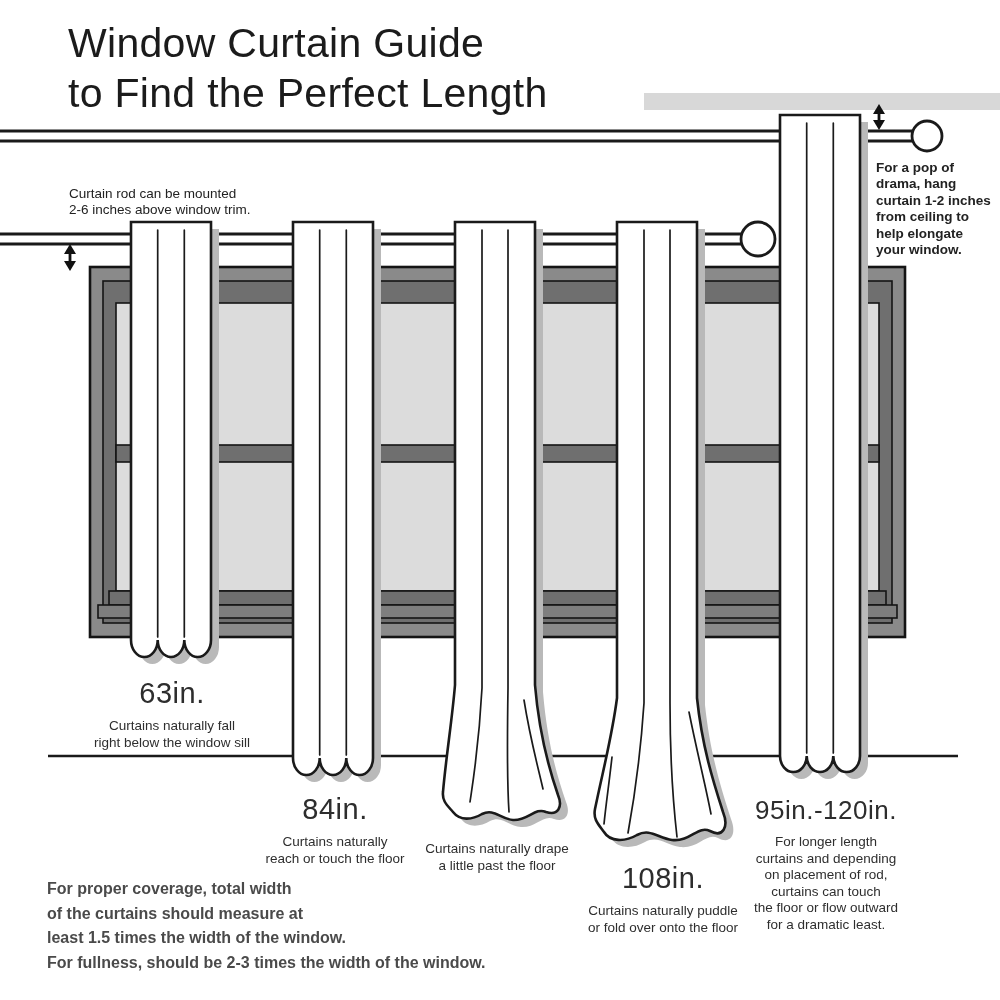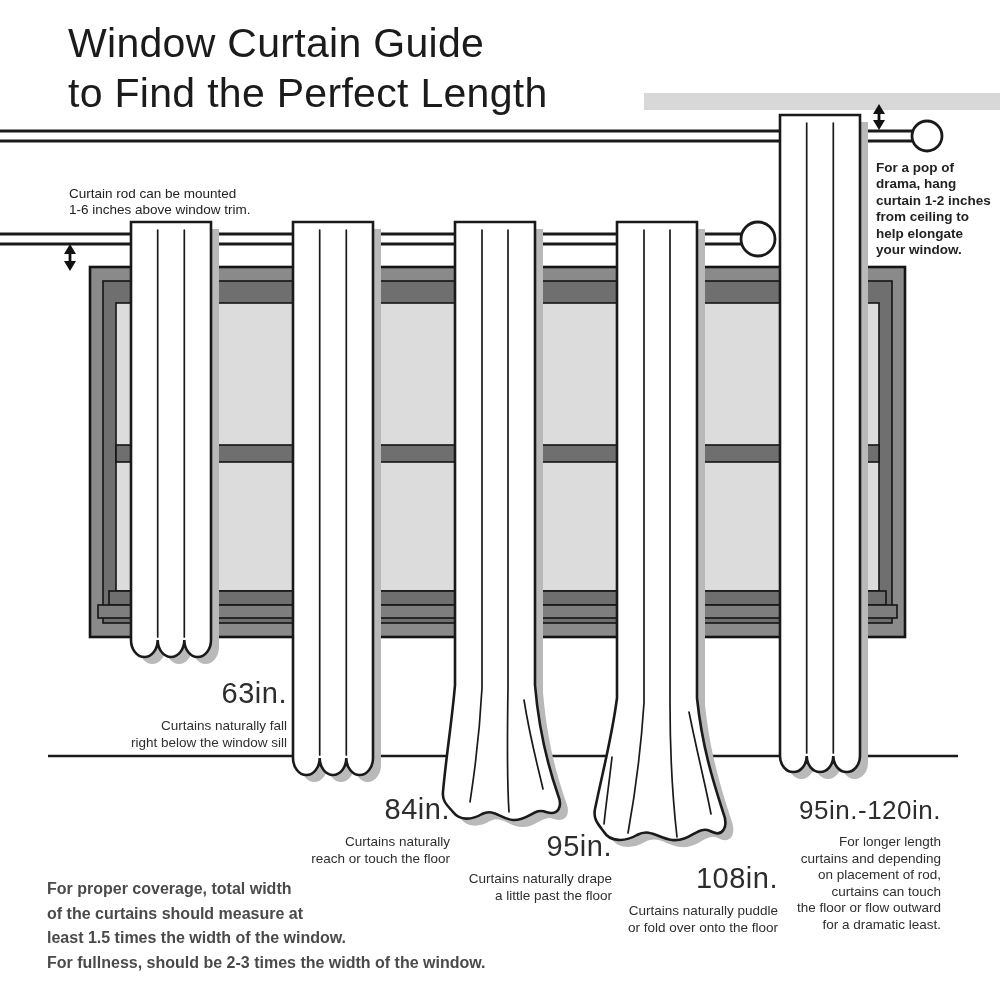--- a/index.html
+++ b/index.html
@@ -6,21 +6,21 @@
   .stage{
     position:relative;width:1000px;height:1000px;background:#ffffff;overflow:hidden;
     font-family:"Liberation Sans", sans-serif;color:#1c1c1c;
   }
   .stage svg{position:absolute;left:0;top:0;}
   .txt{position:absolute;}
   .title{left:68px;top:18px;font-size:41px;line-height:50px;letter-spacing:.3px;color:#1b1b1b;font-weight:400;}
   .intro{left:69px;top:149px;font-size:13.5px;line-height:18.5px;color:#2e2e2e;}
   .rod-note{left:69px;top:186px;font-size:13.5px;line-height:15.5px;font-weight:normal;color:#222222;}
   .pop-note{left:876px;top:160px;font-size:13.5px;line-height:16.4px;font-weight:bold;color:#222222;width:130px;}
-  .clabel{position:absolute;width:230px;text-align:right;color:#2d2d2d;}
+  .clabel{position:absolute;width:230px;text-align:center;color:#2d2d2d;}
   .csize{font-size:29px;line-height:30px;font-weight:400;letter-spacing:.5px;}
   .csize-sm{font-size:26px;line-height:27px;}
   .cdesc{font-size:13.5px;line-height:16.5px;color:#2e2e2e;margin-top:10px;}
   .footer{left:47px;top:877px;font-size:16px;line-height:24.6px;font-weight:bold;color:#4a4a4a;}
   
   .rod{stroke:#1a1a1a;stroke-width:3;}
   .outline{fill:#ffffff;stroke:#1a1a1a;stroke-width:2.6;}
   .fold{stroke:#1a1a1a;stroke-width:1.7;fill:none;stroke-linecap:round;}
   .cshadow{fill:#b9b9b9;stroke:none;transform:translate(8px,7px);}
   .arrow{stroke:#111111;stroke-width:2.8;}
@@ -110,21 +110,21 @@
   </svg>
 
   <div class="txt title">
     <div>Window Curtain Guide</div>
     <div>to Find the Perfect Length</div>
   </div>
 
 
   <div class="txt rod-note">
     <div>Curtain rod can be mounted</div>
-    <div>1-6 inches above window trim.</div>
+    <div>2-6 inches above window trim.</div>
   </div>
 
   <div class="txt pop-note">
     <div>For a pop of</div>
     <div>drama, hang</div>
     <div>curtain 1-2 inches</div>
     <div>from ceiling to</div>
     <div>help elongate</div>
     <div>your window.</div>
   </div>
@@ -139,21 +139,20 @@
 
   <div class="clabel" style="left:220px;top:794px;">
     <div class="csize">84in.</div>
     <div class="cdesc">
       <div>Curtains naturally</div>
       <div>reach or touch the floor</div>
     </div>
   </div>
 
   <div class="clabel" style="left:382px;top:831px;">
-    <div class="csize">95in.</div>
     <div class="cdesc">
       <div>Curtains naturally drape</div>
       <div>a little past the floor</div>
     </div>
   </div>
 
   <div class="clabel" style="left:548px;top:863px;">
     <div class="csize">108in.</div>
     <div class="cdesc">
       <div>Curtains naturally puddle</div>

